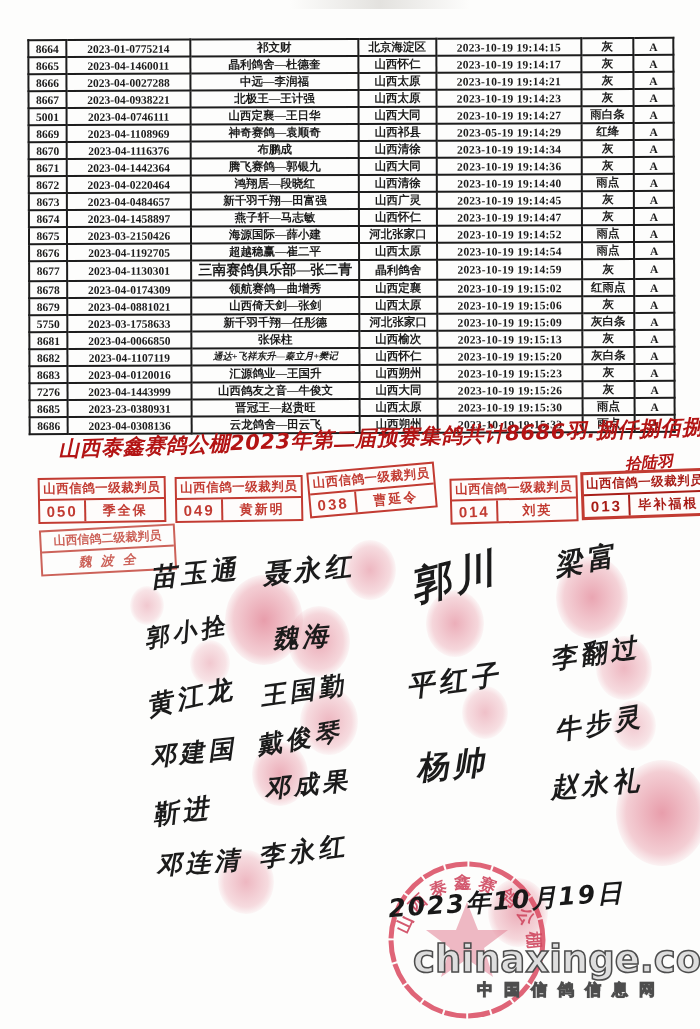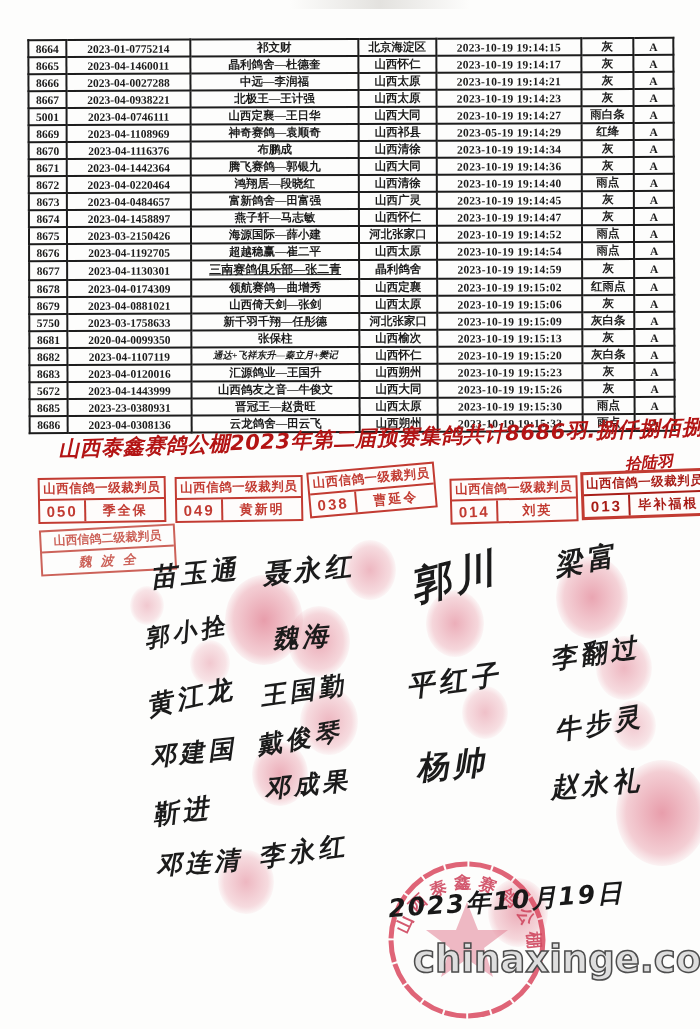--- a/index.html
+++ b/index.html
@@ -197,21 +197,21 @@
           <td class="c1">2023-04-0220464</td>
           <td class="c2">鸿翔居—段晓红</td>
           <td class="c3">山西清徐</td>
           <td class="c4">2023-10-19 19:14:40</td>
           <td class="c5">雨点</td>
           <td class="c6">A</td>
         </tr>
         <tr>
           <td class="c0">8673</td>
           <td class="c1">2023-04-0484657</td>
-          <td class="c2">富新鸽舍—田富强</td>
+          <td class="c2">新千羽千翔—田富强</td>
           <td class="c3">山西广灵</td>
           <td class="c4">2023-10-19 19:14:45</td>
           <td class="c5">灰</td>
           <td class="c6">A</td>
         </tr>
         <tr>
           <td class="c0">8674</td>
           <td class="c1">2023-04-1458897</td>
           <td class="c2">燕子轩—马志敏</td>
           <td class="c3">山西怀仁</td>
@@ -233,21 +233,21 @@
           <td class="c1">2023-04-1192705</td>
           <td class="c2">超越稳赢—崔二平</td>
           <td class="c3">山西太原</td>
           <td class="c4">2023-10-19 19:14:54</td>
           <td class="c5">雨点</td>
           <td class="c6">A</td>
         </tr>
         <tr>
           <td class="c0">8677</td>
           <td class="c1">2023-04-1130301</td>
-          <td class="c2" style="font-size: 12px; text-decoration: underline;">三南赛鸽俱乐部—张二青</td>
+          <td class="c2" style="font-size: 14px;">三南赛鸽俱乐部—张二青</td>
           <td class="c3">晶利鸽舍</td>
           <td class="c4">2023-10-19 19:14:59</td>
           <td class="c5">灰</td>
           <td class="c6">A</td>
         </tr>
         <tr>
           <td class="c0">8678</td>
           <td class="c1">2023-04-0174309</td>
           <td class="c2">领航赛鸽—曲增秀</td>
           <td class="c3">山西定襄</td>
@@ -268,21 +268,21 @@
           <td class="c0">5750</td>
           <td class="c1">2023-03-1758633</td>
           <td class="c2">新千羽千翔—任彤德</td>
           <td class="c3">河北张家口</td>
           <td class="c4">2023-10-19 19:15:09</td>
           <td class="c5">灰白条</td>
           <td class="c6">A</td>
         </tr>
         <tr>
           <td class="c0">8681</td>
-          <td class="c1">2020-04-0099350</td>
+          <td class="c1">2023-04-0066850</td>
           <td class="c2">张保柱</td>
           <td class="c3">山西榆次</td>
           <td class="c4">2023-10-19 19:15:13</td>
           <td class="c5">灰</td>
           <td class="c6">A</td>
         </tr>
         <tr>
           <td class="c0">8682</td>
           <td class="c1">2023-04-1107119</td>
           <td class="c2" style="font-size: 9.5px; font-style: italic;">通达+飞祥东升—秦立月+樊记</td>
@@ -294,21 +294,21 @@
         <tr>
           <td class="c0">8683</td>
           <td class="c1">2023-04-0120016</td>
           <td class="c2">汇源鸽业—王国升</td>
           <td class="c3">山西朔州</td>
           <td class="c4">2023-10-19 19:15:23</td>
           <td class="c5">灰</td>
           <td class="c6">A</td>
         </tr>
         <tr>
-          <td class="c0">5672</td>
+          <td class="c0">7276</td>
           <td class="c1">2023-04-1443999</td>
           <td class="c2">山西鸽友之音—牛俊文</td>
           <td class="c3">山西大同</td>
           <td class="c4">2023-10-19 19:15:26</td>
           <td class="c5">灰</td>
           <td class="c6">A</td>
         </tr>
         <tr>
           <td class="c0">8685</td>
           <td class="c1">2023-23-0380931</td>
@@ -422,14 +422,15 @@
         <path id="arcpath" d="M 22 94 A 62 62 0 1 1 146 94"></path>
       </defs>
     <text font-size="17" font-weight="bold" fill="#cf4860" opacity="0.9" font-family="'DejaVu Sans',sans-serif" letter-spacing="6">
       <textPath href="#arcpath" startOffset="8%">山西泰鑫赛鸽公棚</textPath>
     </text>
   </svg>
 
   <div class="date-note">2023年10月19日</div>
 
   <div class="wm-domain">chinaxinge.com</div>
+  <div class="wm-site">中国信鸽信息网</div>
 
 </div>
 
 </body></html>

